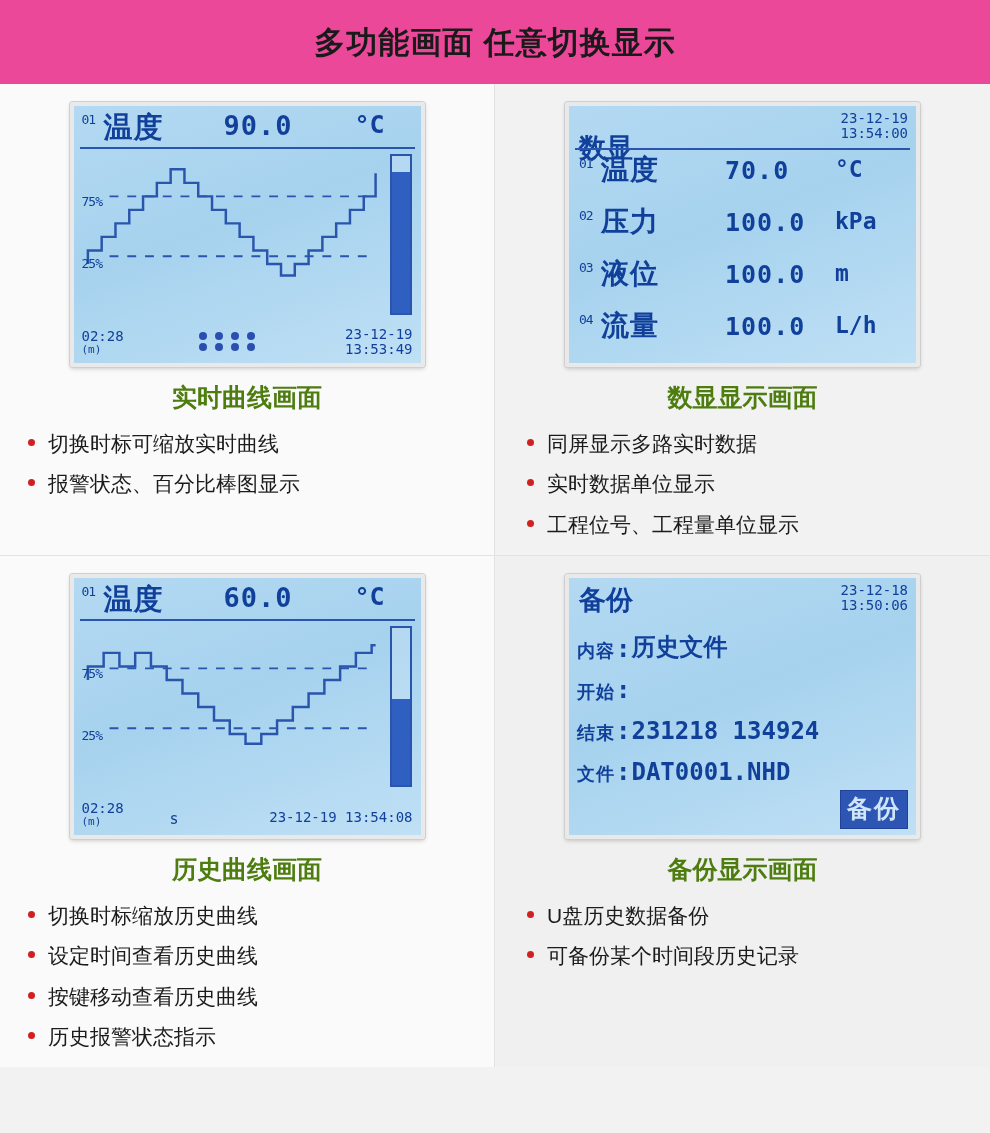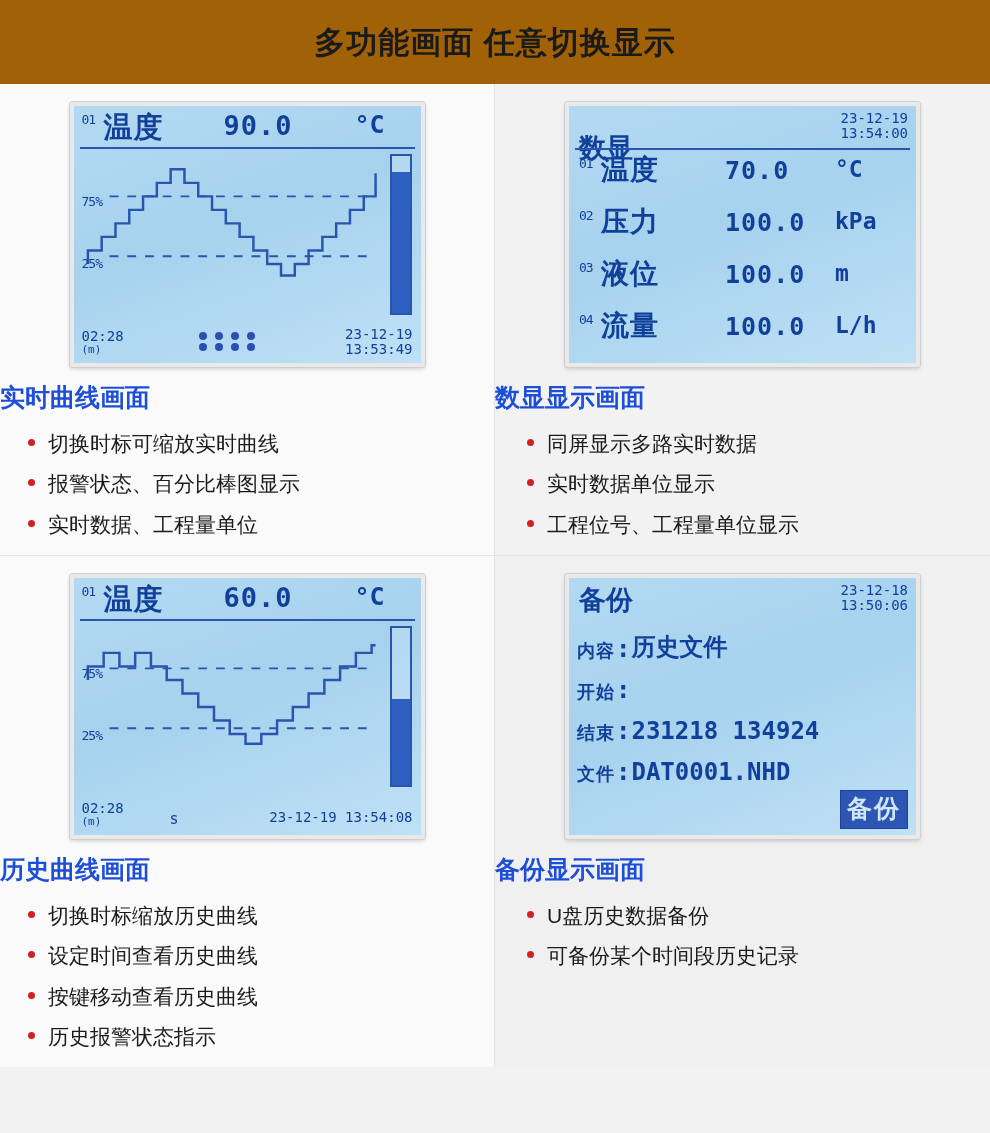--- a/index.html
+++ b/index.html
@@ -10,21 +10,21 @@
     background: #f2f2f2;
     overflow: hidden;
   }
   .page-title {
     text-align: center;
     font-size: 31px;
     font-weight: bold;
     color: #1a1a1a;
     letter-spacing: 1px;
     padding: 22px 0 20px 0;
-    background: #a16207;
+    background: #ec4899;
   }
   .grid {
     display: grid;
     grid-template-columns: 1fr 1fr;
     grid-template-rows: auto auto;
   }
   .cell {
     padding: 18px 0 10px 0;
     position: relative;
   }
@@ -135,22 +135,22 @@
   .bk-value { font-size:24px; font-weight:bold; letter-spacing:0px; }
   .bk-btn {
     position:absolute; right:8px; bottom:6px;
     background:#2c55b4; color:#cfe6fa; font-family:"DejaVu Sans", sans-serif;
     font-size:25px; font-weight:bold; padding:1px 6px 3px 6px; letter-spacing:2px;
     border:1px solid #21419a;
   }
 
   
   .caption {
-    text-align:left;
-    font-size:25px; font-weight:bold; color:#1d4ed8;
+    text-align:center;
+    font-size:25px; font-weight:bold; color:#4d7c0f;
     margin: 14px 0 10px 0;
     font-family:"Liberation Sans", sans-serif;
   }
   ul.bullets { list-style:none; margin:0; padding: 0 0 0 26px; }
   ul.bullets li {
     position:relative;
     font-size:21px; color:#1b1b1b; line-height:1.35;
     padding: 6px 0 6px 22px;
     font-family:"Liberation Sans", sans-serif;
   }
@@ -218,21 +218,20 @@
             <div>23-12-19</div>
             <div>13:53:49</div>
           </div>
         </div>
       </div>
     </div>
     <div class="caption">实时曲线画面</div>
     <ul class="bullets">
       <li>切换时标可缩放实时曲线</li>
       <li>报警状态、百分比棒图显示</li>
-      <li>实时数据、工程量单位</li>
     </ul>
   </div>
 
   <div class="cell c2">
     <div class="lcd-wrap">
       <div class="lcd">
         <div class="lcd-inner">
           <div class="ns-title">数显</div>
           <div class="ns-clock">
             <div>23-12-19</div>

